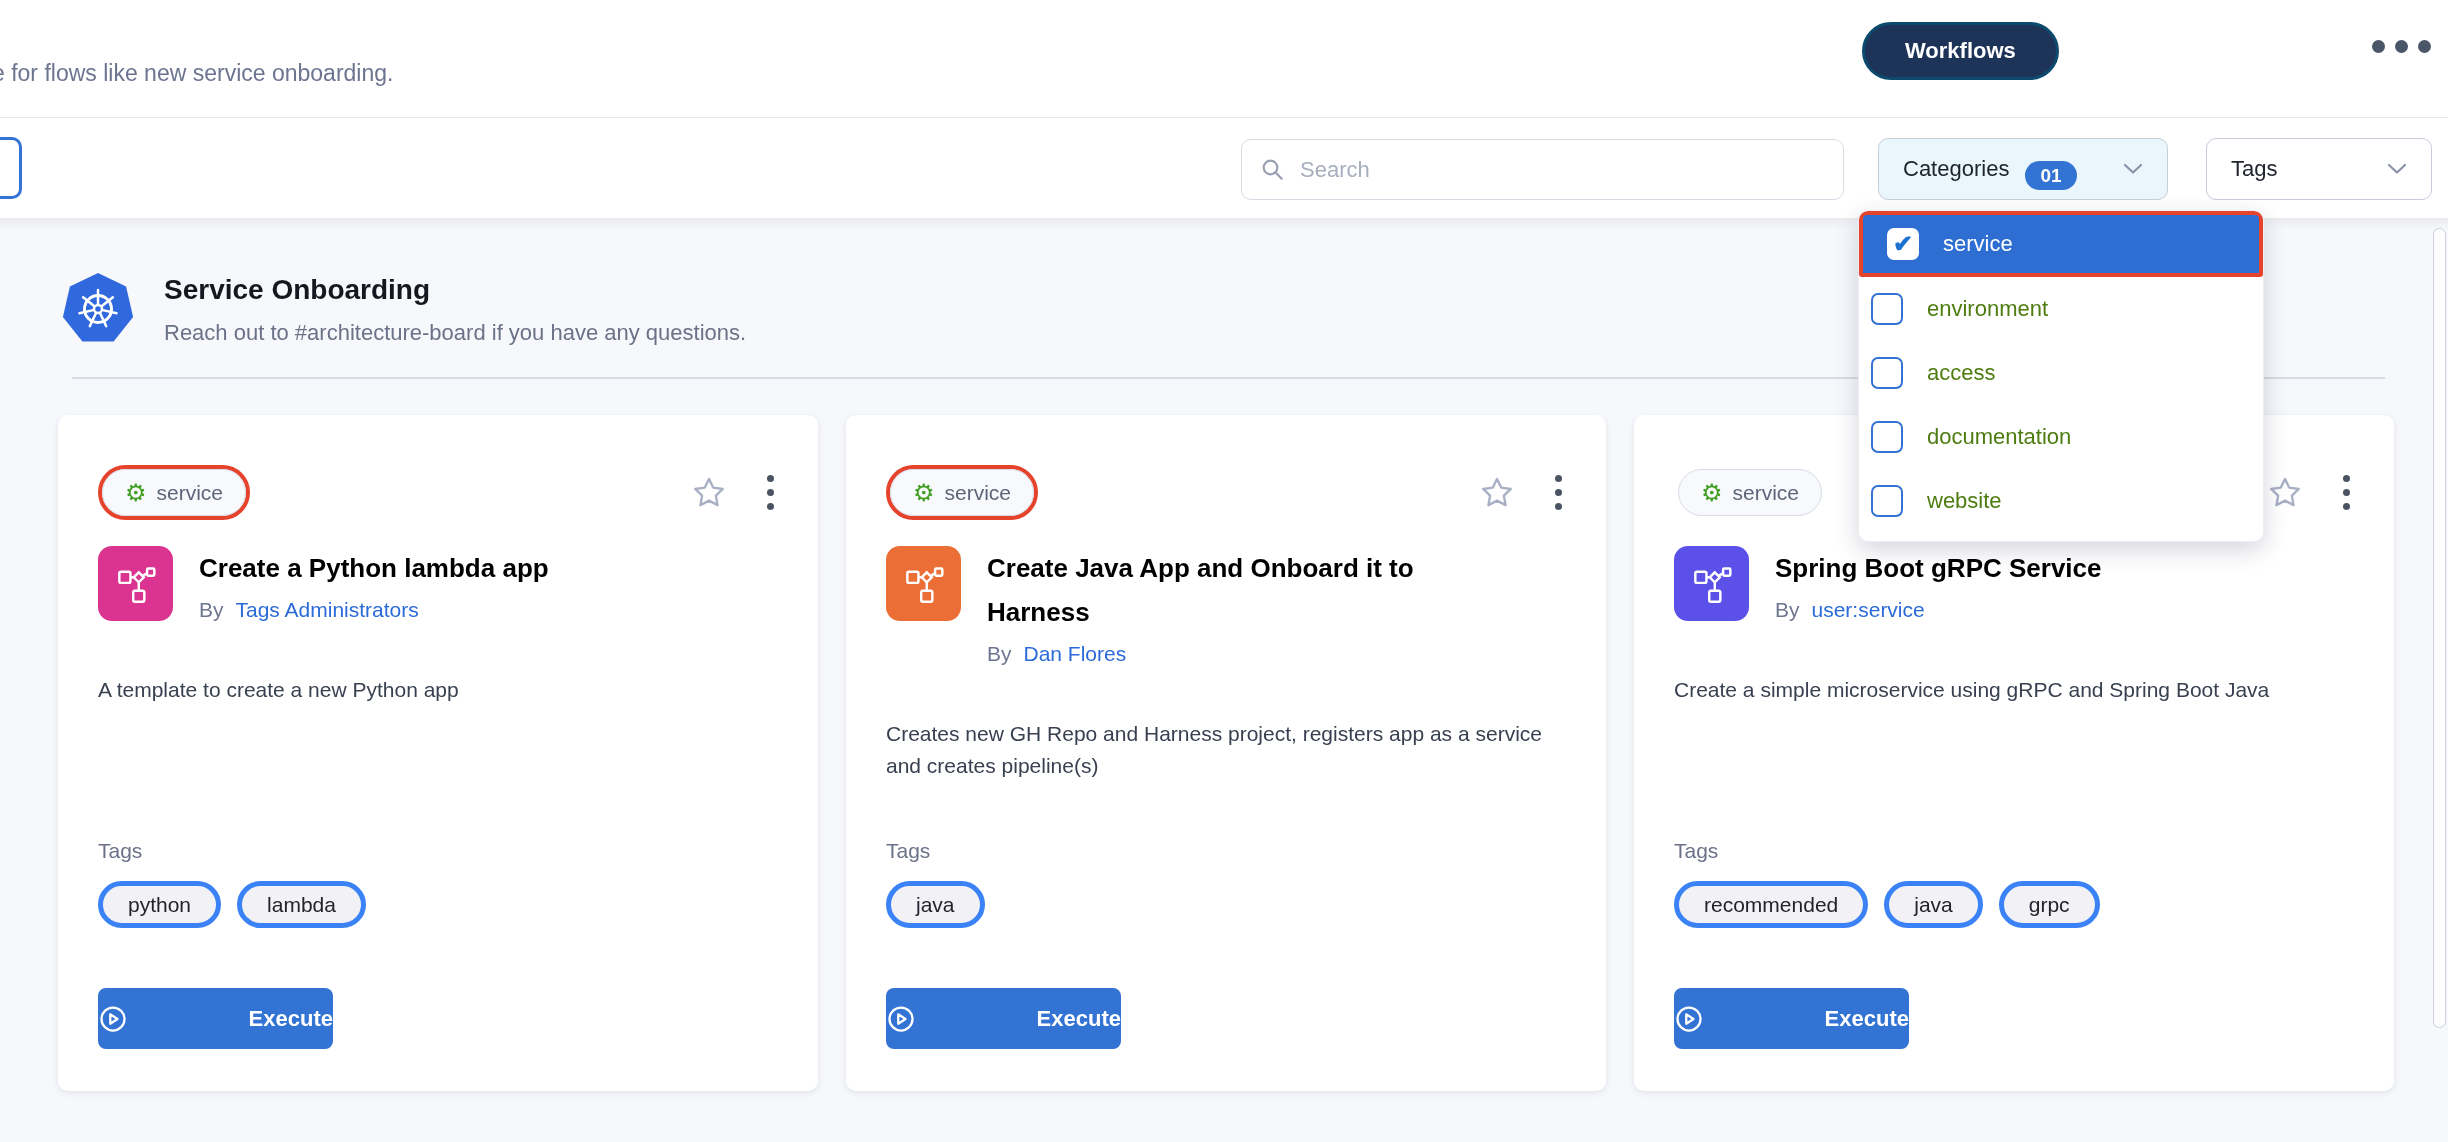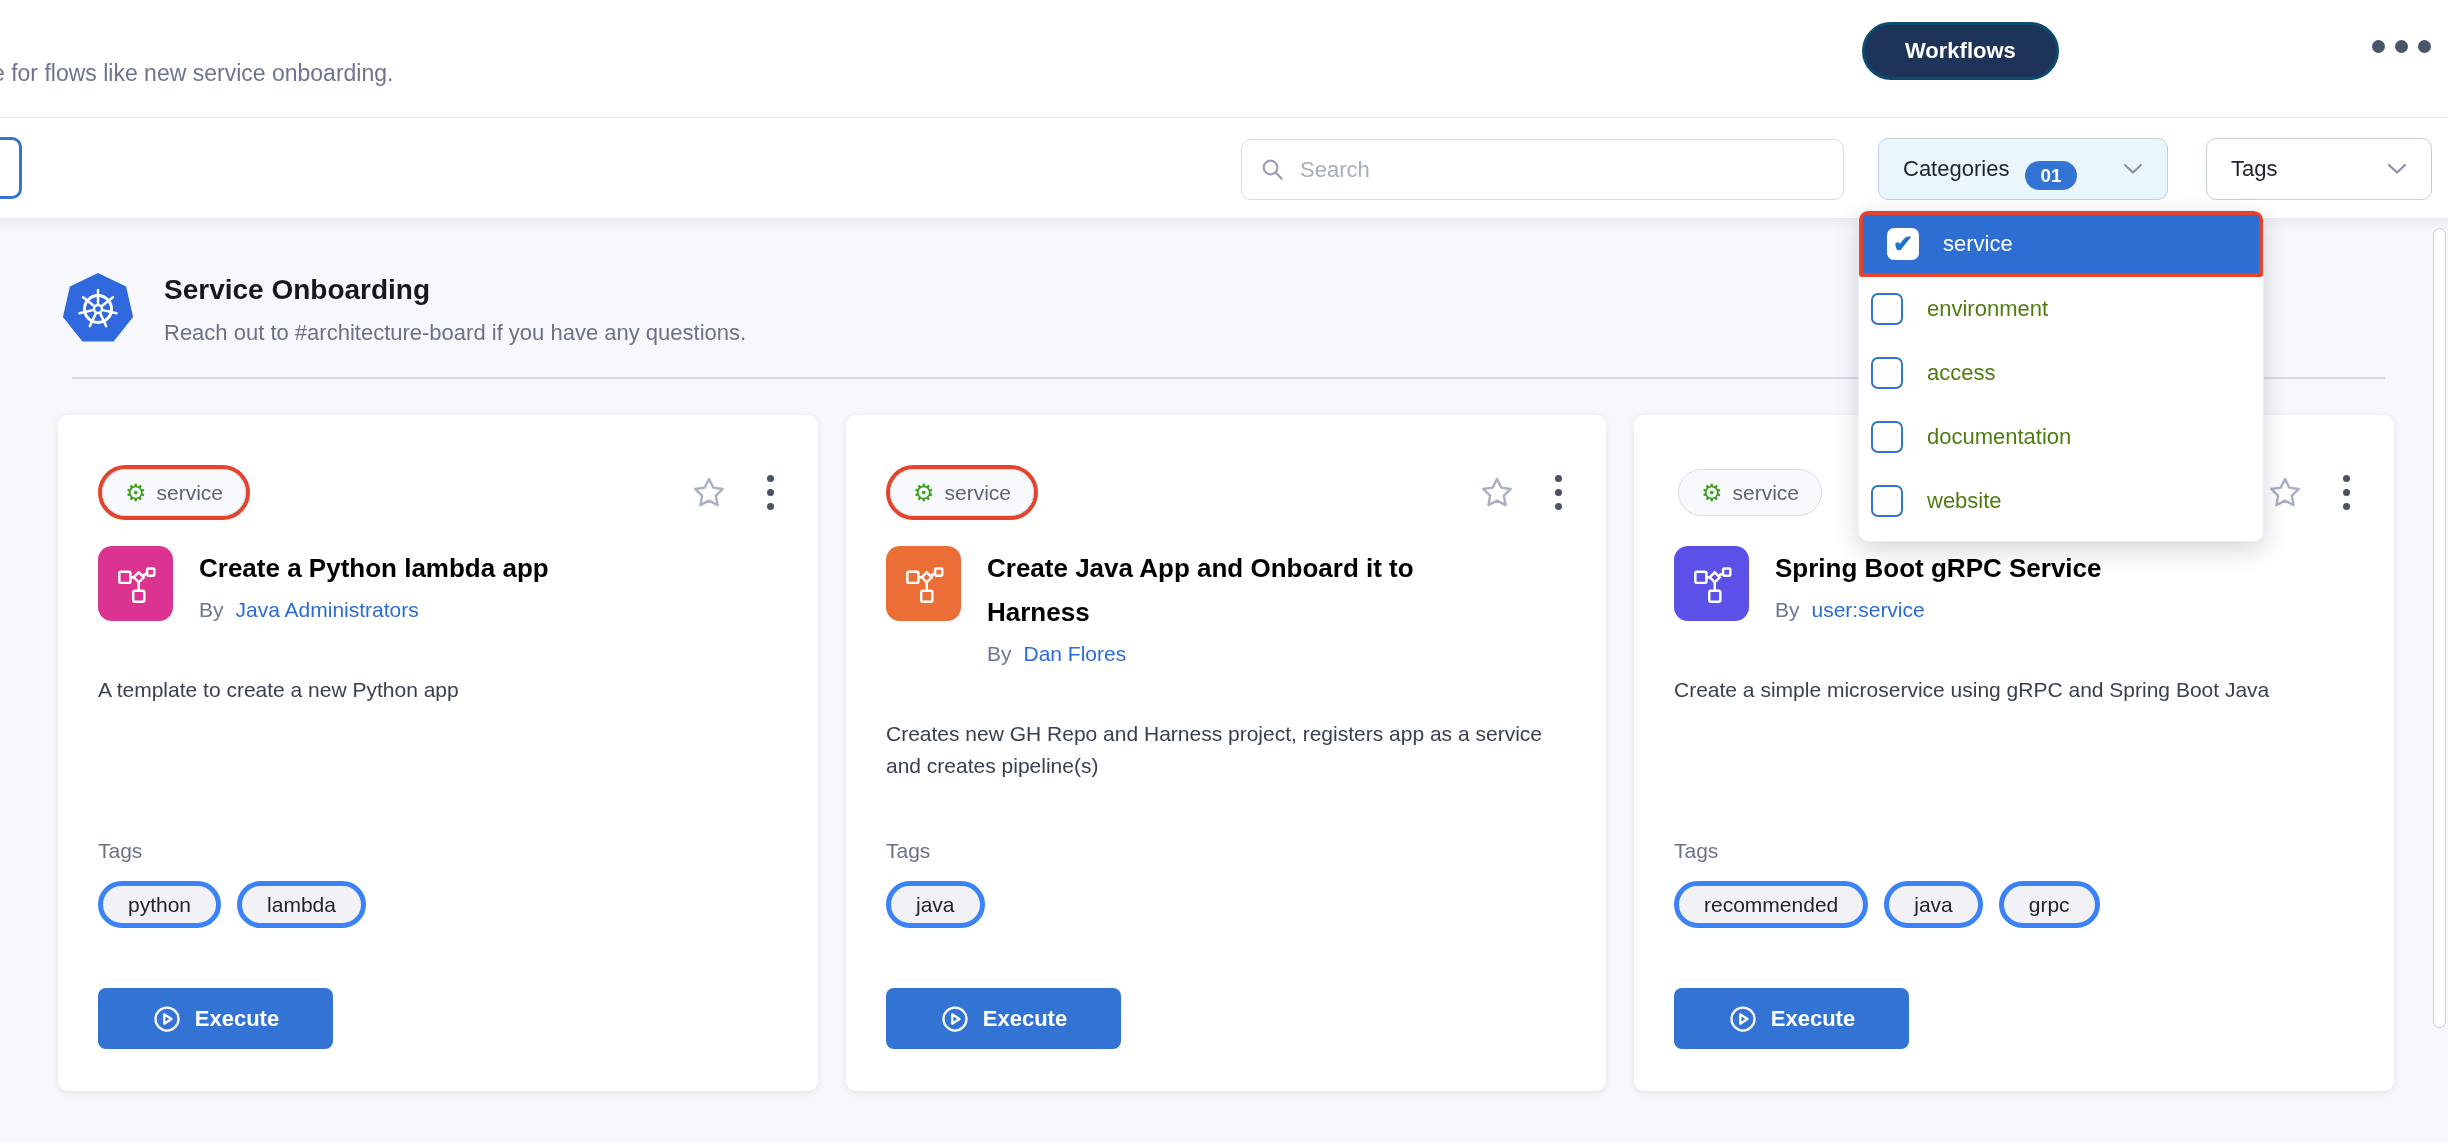--- a/index.html
+++ b/index.html
@@ -166,21 +166,21 @@
   .tag-pill {
     height: 47px; display: inline-flex; align-items: center; padding: 0 25px;
     background: #f1f1f6; border: 5px solid #3b82f6; border-radius: 24px;
     font-size: 21px; color: #22232d; white-space: nowrap;
   }
   .execute-btn {
     position: absolute; left: 40px; bottom: 42px;
     width: 235px; height: 61px; border: none; border-radius: 8px;
     background: #3273d3; color: #fff; font-family: "Liberation Sans", sans-serif;
     font-size: 22px; font-weight: bold; cursor: pointer;
-    display: flex; align-items: center; justify-content: center; gap: 13px;
+    display: flex; align-items: center; justify-content: space-between; gap: 13px;
   }
 
   
   .scrollbar-thumb {
     position: absolute; right: 2px; top: 228px; width: 13px; height: 800px;
     background: #fdfdfe; border: 1.5px solid #cdd0d9; border-radius: 7px;
     z-index: 40;
   }
 </style>
 </head>
@@ -282,21 +282,21 @@
             <rect x="15.5" y="24" width="10" height="10" rx="1.5"></rect>
             <line x1="13" y1="12" x2="16" y2="12"></line>
             <line x1="24" y1="10.5" x2="28" y2="8.5"></line>
             <line x1="20.5" y1="16.5" x2="20.5" y2="24"></line>
           </svg>
         </span>
         <span>
           <div class="card-title">Create a Python lambda app</div>
           <div class="by-line">
             <span class="by-label">By</span>
-            <a class="author-link">Java Administrators</a>
+            <a class="author-link">Tags Administrators</a>
           </div>
         </span>
       </div>
       <div class="card-desc">A template to create a new Python app</div>
       <div class="tags-label">Tags</div>
       <div class="tag-pills">
         <span class="tag-pill">python</span>
         <span class="tag-pill">lambda</span>
       </div>
       <button class="execute-btn">

